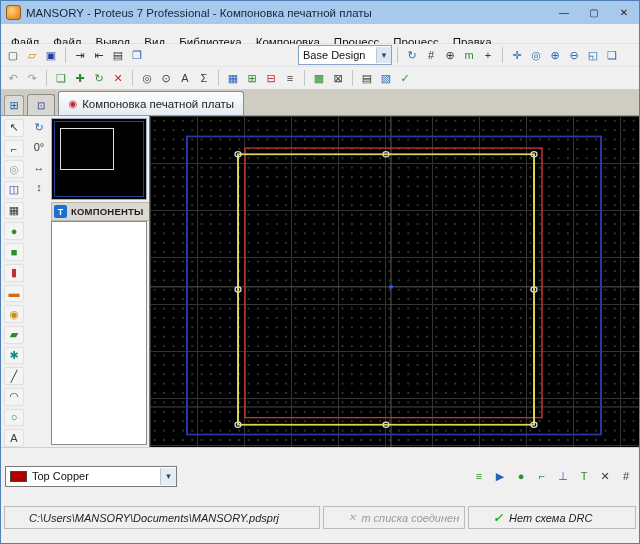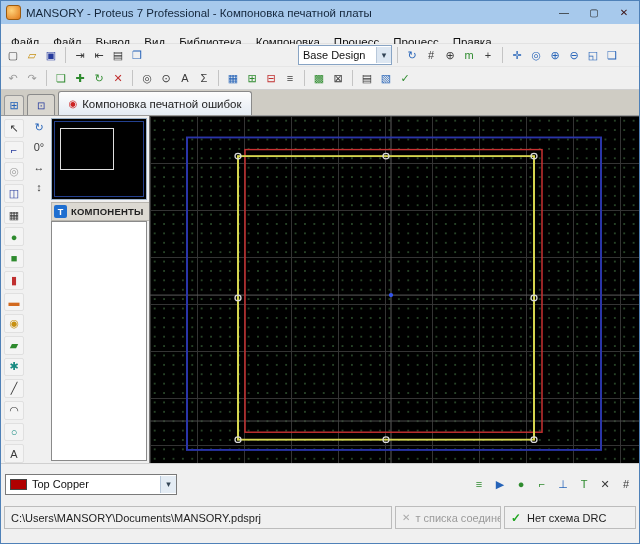--- a/index.html
+++ b/index.html
@@ -57,29 +57,29 @@
 
   .editor{flex:1;position:relative;min-width:0;background-color:#000;border-left:1px solid #777;
     background-image:
       linear-gradient(#343434 1px, transparent 1px),
       linear-gradient(90deg, #343434 1px, transparent 1px),
       radial-gradient(circle, #264226 0.9px, transparent 1px);
     background-size:47px 47px,47px 47px,9.4px 9.4px;}
   .editor svg{position:absolute;inset:0;width:100%;height:100%;}
 
   
-  .layerrow{height:24px;display:flex;align-items:center;padding:8px 4px;gap:3px;flex:0 0 auto;background:#f0f0f0;border-top:1px solid #d0d0d0;}
+  .layerrow{height:24px;display:flex;align-items:center;padding:16px 4px;gap:3px;flex:0 0 auto;background:#f0f0f0;border-top:1px solid #d0d0d0;}
   .layercombo{width:166px;height:19px;background:#fff;border:1px solid #7a7a7a;display:flex;align-items:center;gap:5px;font-size:11px;padding-left:4px;color:#111;flex:0 0 auto;}
   .swatch{width:15px;height:9px;background:#b00000;border:1px solid #444;flex:0 0 auto;}
   .layercombo .arrowbox{margin-left:auto;width:15px;height:17px;background:#e4ecf4;border-left:1px solid #b8c8da;display:flex;align-items:center;justify-content:center;font-size:9px;color:#345;}
   .layericons{margin-left:auto;display:flex;gap:3px;}
 
   
   .statusbar{height:23px;display:flex;gap:3px;padding:2px 3px;font-size:11px;color:#222;flex:0 0 auto;background:#f0f0f0;}
-  .seg{border:1px solid #bcbcbc;display:flex;align-items:center;padding:0 6px;background:#f0f0f0;white-space:nowrap;overflow:hidden;}
+  .seg{border:1px solid #bcbcbc;display:flex;align-items:center;padding:0 24px;background:#f0f0f0;white-space:nowrap;overflow:hidden;font-style:italic;}
   .seg.path{flex:1;}
   .seg.netlist{width:92px;color:#9a9a9a;gap:5px;flex:0 0 auto;}
   .seg.drc{width:118px;gap:6px;flex:0 0 auto;}
   .okcheck{color:#1fa51f;font-weight:bold;font-size:12px;}
   .nlx{color:#aaa;font-size:10px;}
   .bottomframe{height:12px;flex:0 0 auto;background:#f0f0f0;}
 </style>
 </head>
 <body>
 
@@ -163,21 +163,21 @@
     <span class="tbi c-green">✓</span>
   </div>
 
   <div class="tabbar">
     <span class="tabhome">⊞</span>
     <span class="tab">
       <span class="tabicon schematic">⊡</span>
     </span>
     <span class="tab active">
       <span class="tabicon pcb">◉</span>
-      <span>Компоновка печатной ошибок</span>
+      <span>Компоновка печатной платы</span>
     </span>
   </div>
 
   <div class="main">
 
     <div class="modebar">
       <span class="mi c-dark">↖</span>
       <span class="mi c-navy">⌐</span>
       <span class="mi c-gray">◎</span>
       <span class="mi c-navy">◫</span>

